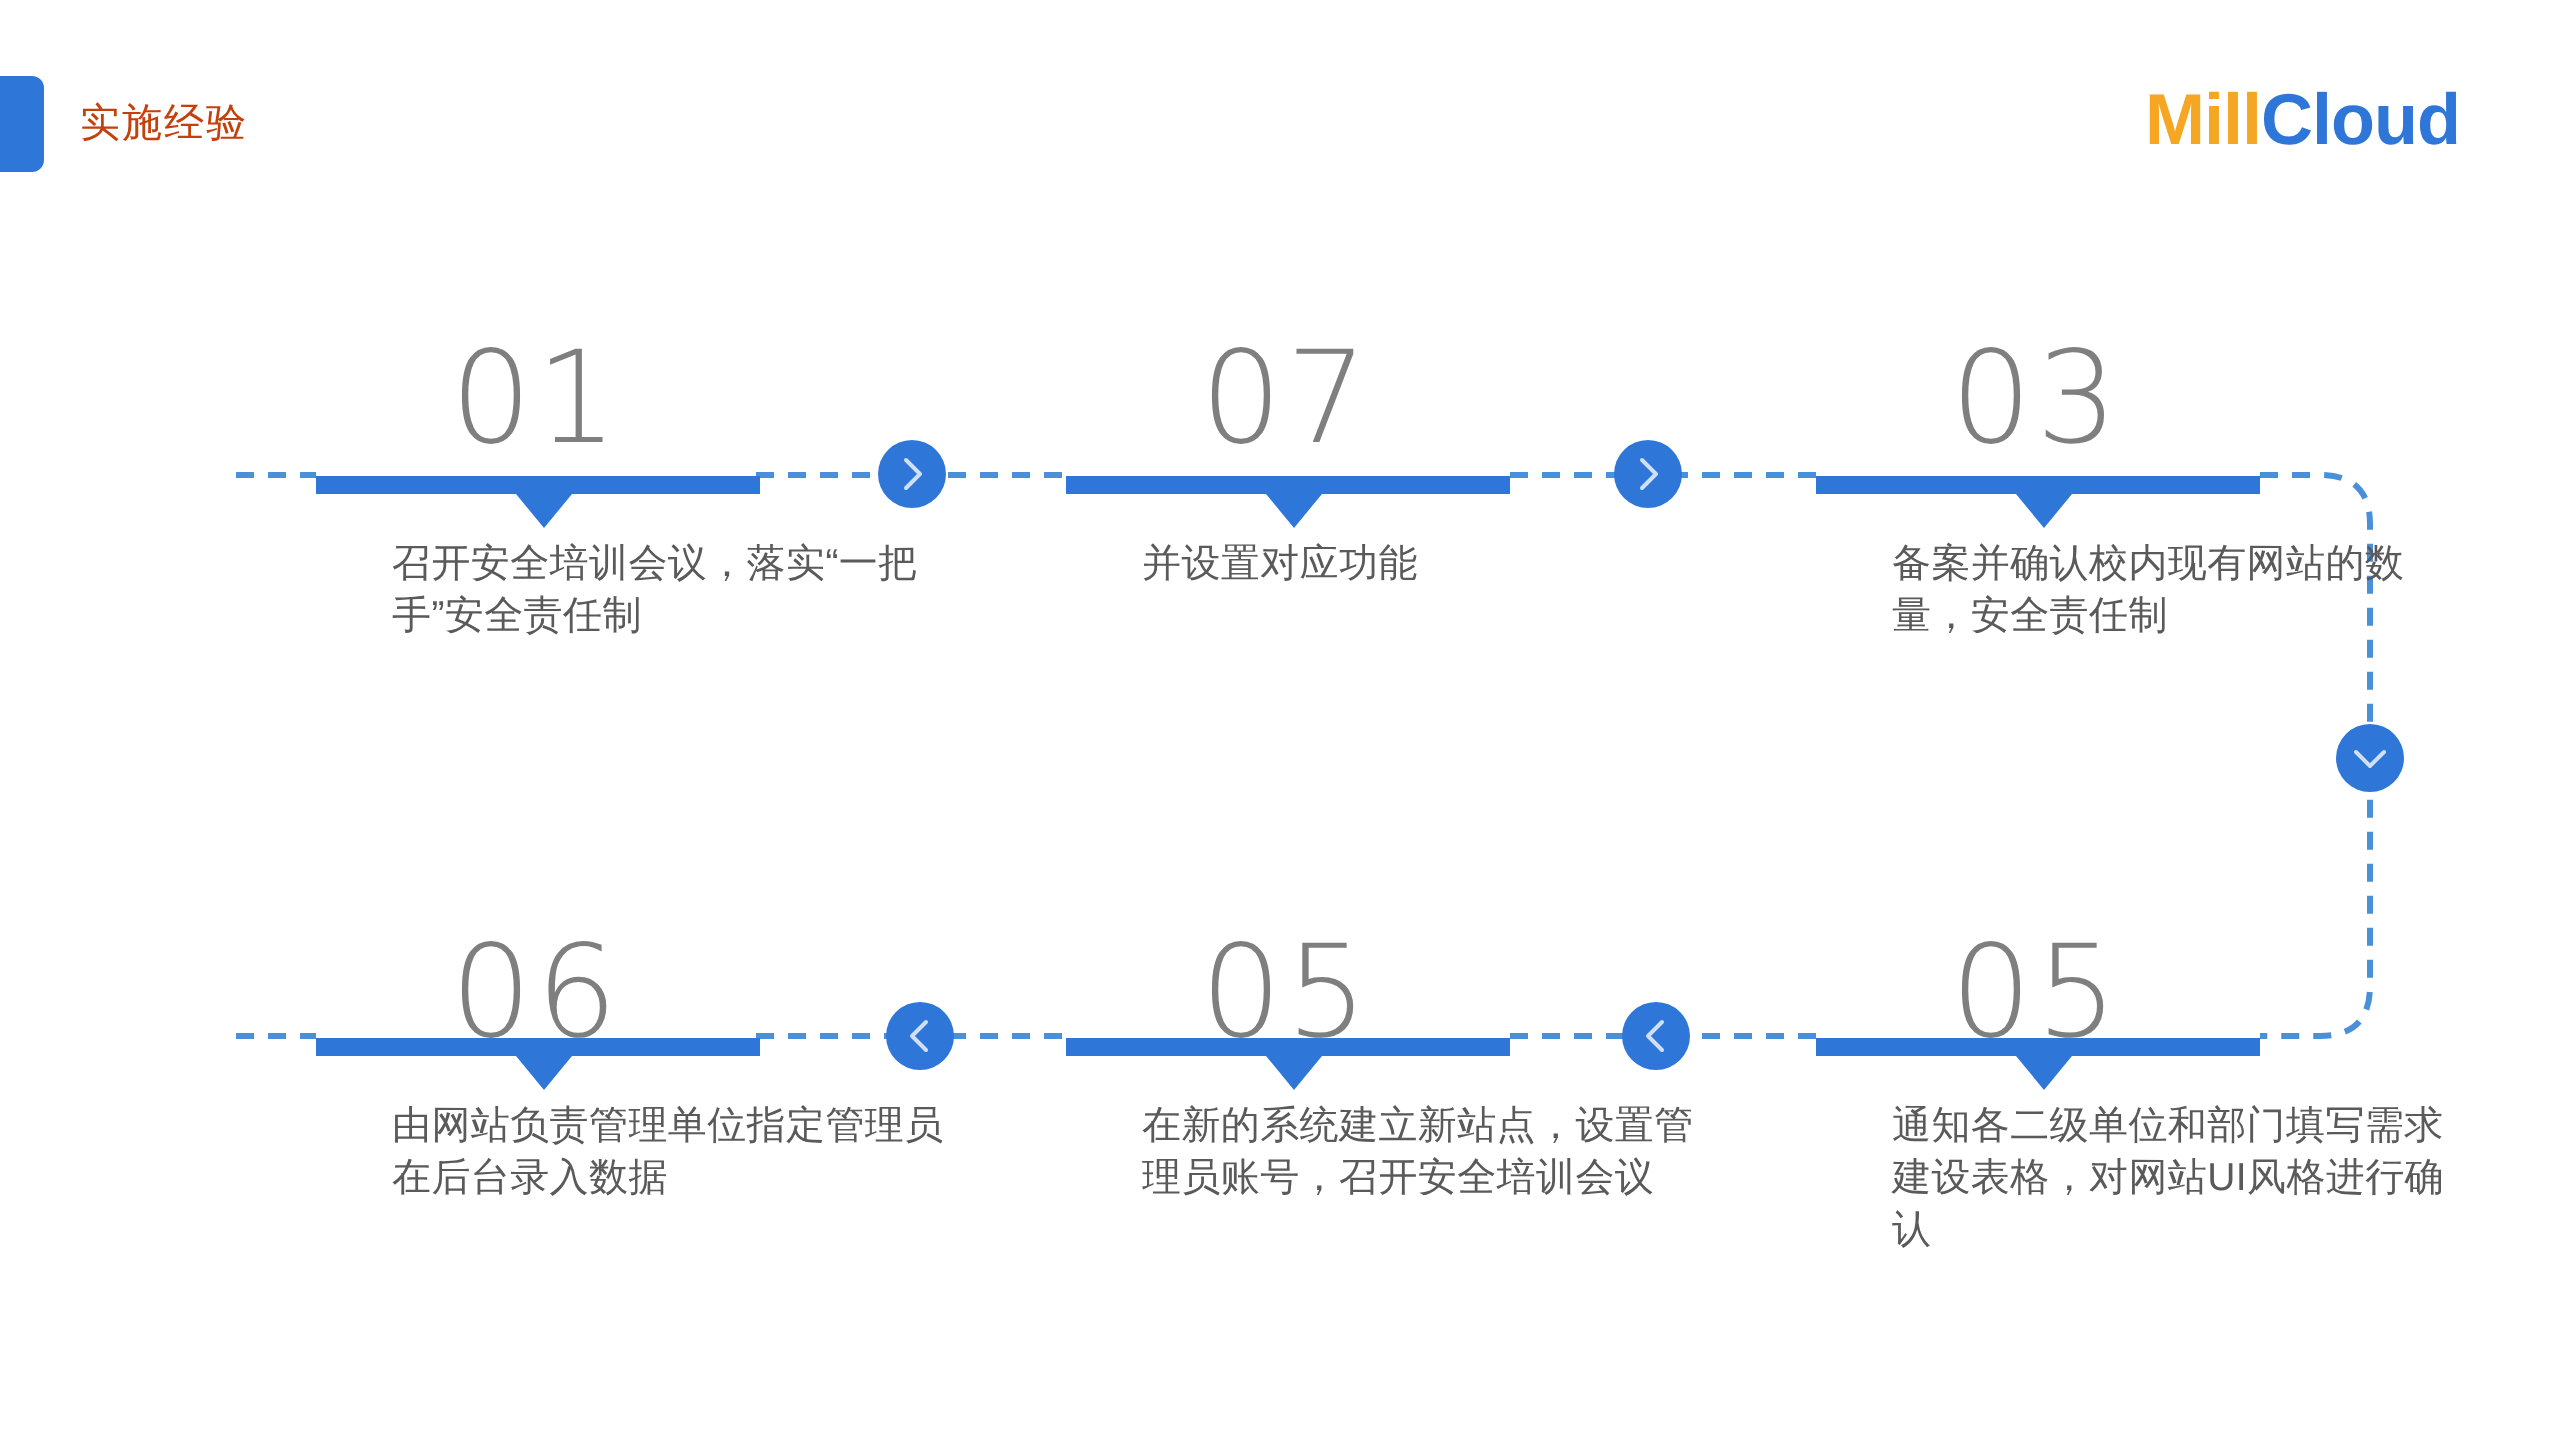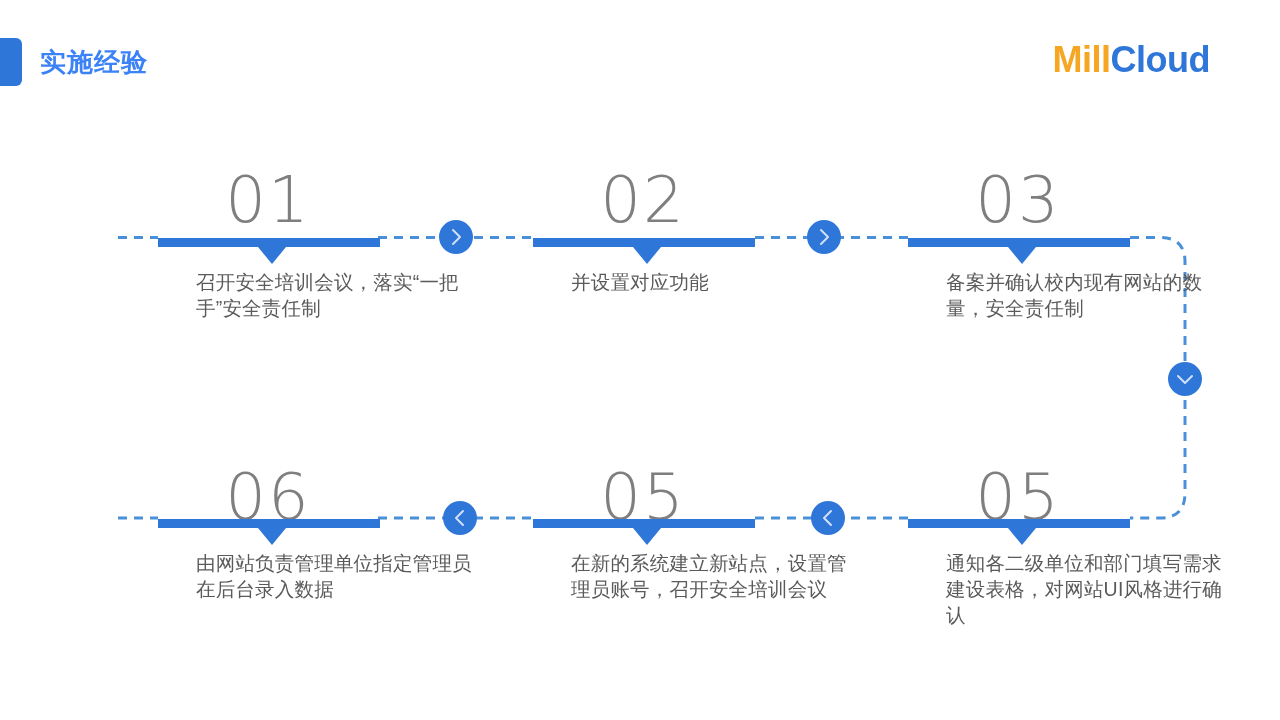--- a/index.html
+++ b/index.html
@@ -28,30 +28,30 @@
     top: 38px;
     width: 22px;
     height: 48px;
     background: #2f76d9;
     border-radius: 0 6px 6px 0;
   }
   #page-title {
     position: absolute;
     left: 40px;
     top: 44px;
-    font-size: 26px;
-    font-weight: bold;
-    color: #3b82f6;
+    font-size: 20px;
+    font-weight: normal;
+    color: #c2410c;
     letter-spacing: 1px;
     line-height: 36px;
     white-space: nowrap;
   }
   #brand-logo {
     position: absolute;
-    right: 70px;
+    right: 50px;
     top: 38px;
     font-size: 36px;
     font-weight: bold;
     letter-spacing: -0.5px;
     line-height: 44px;
     white-space: nowrap;
   }
   .brand-mill { color: #f5a623; }
   .brand-cloud { color: #2f76d9; }
 
@@ -169,21 +169,21 @@
   </svg>
 
   <div class="step row1" style="left:118px; top:165px;">
     <div class="step-number">01</div>
     <div class="step-bar"></div>
     <div class="step-caret"></div>
     <div class="step-desc">召开安全培训会议，落实“一把手”安全责任制</div>
   </div>
 
   <div class="step row1" style="left:493px; top:165px;">
-    <div class="step-number">02</div>
+    <div class="step-number">07</div>
     <div class="step-bar"></div>
     <div class="step-caret"></div>
     <div class="step-desc">并设置对应功能</div>
   </div>
 
   <div class="step row1" style="left:868px; top:165px;">
     <div class="step-number">03</div>
     <div class="step-bar"></div>
     <div class="step-caret"></div>
     <div class="step-desc">备案并确认校内现有网站的数量，安全责任制</div>

